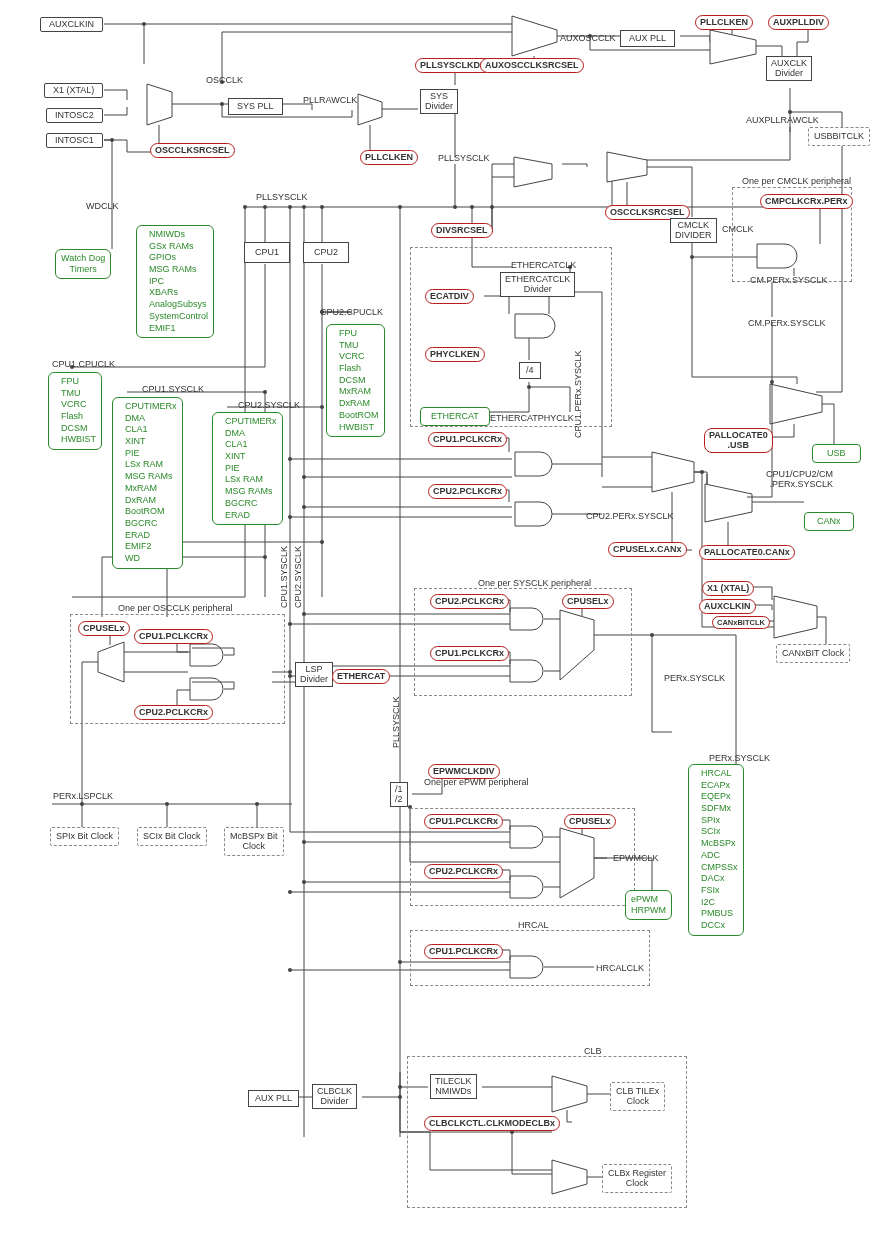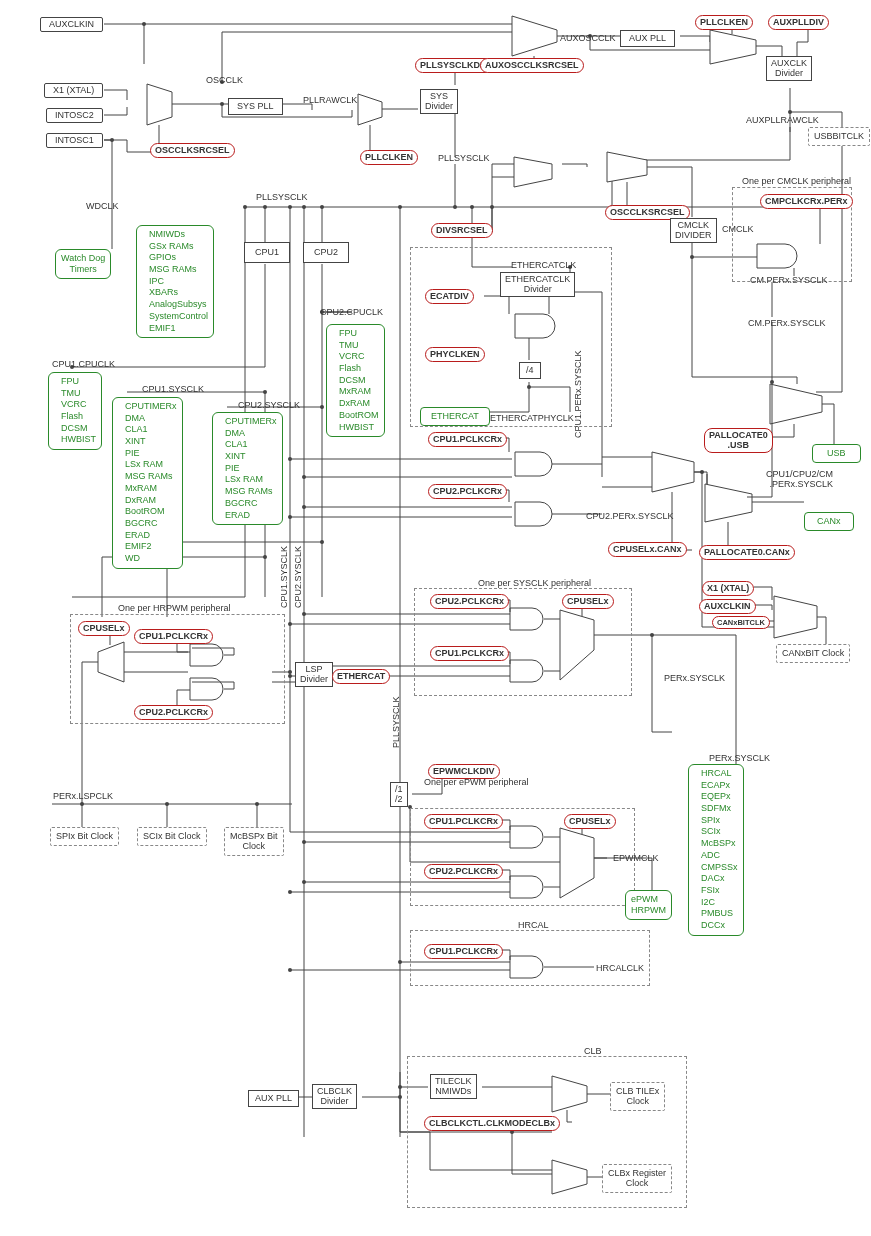--- a/index.html
+++ b/index.html
@@ -430,21 +430,21 @@
 <div class="node pill" style="left:690px;top:569px">X1 (XTAL)</div>
 <div class="node pill" style="left:687px;top:587px">AUXCLKIN</div>
 <div class="node pill" style="left:700px;top:604px;font-size:7.5px">CANxBITCLK</div>
 <div class="node dtxt" style="left:764px;top:632px">CANxBIT Clock</div>
 
 <div class="node txt" style="left:266px;top:600px;transform:rotate(-90deg);transform-origin:left top">CPU1.SYSCLK</div>
 <div class="node txt" style="left:280px;top:600px;transform:rotate(-90deg);transform-origin:left top">CPU2.SYSCLK</div>
 <div class="node txt" style="left:378px;top:740px;transform:rotate(-90deg);transform-origin:left top">PLLSYSCLK</div>
 
 <div class="node dash" style="left:58px;top:602px;width:215px;height:110px"></div>
-<div class="node txt" style="left:102px;top:590px">One per HRPWM peripheral</div>
+<div class="node txt" style="left:102px;top:590px">One per OSCCLK peripheral</div>
 <div class="node pill" style="left:66px;top:609px">CPUSELx</div>
 <div class="node pill" style="left:122px;top:617px">CPU1.PCLKCRx</div>
 <div class="node pill" style="left:122px;top:693px">CPU2.PCLKCRx</div>
 
 <div class="node rect" style="left:283px;top:650px;white-space:pre;line-height:1.15">LSP
 Divider</div>
 <div class="node pill" style="left:320px;top:657px">ETHERCAT</div>
 
 <div class="node dash" style="left:402px;top:576px;width:218px;height:108px"></div>
 <div class="node txt" style="left:462px;top:565px">One per SYSCLK peripheral</div>

